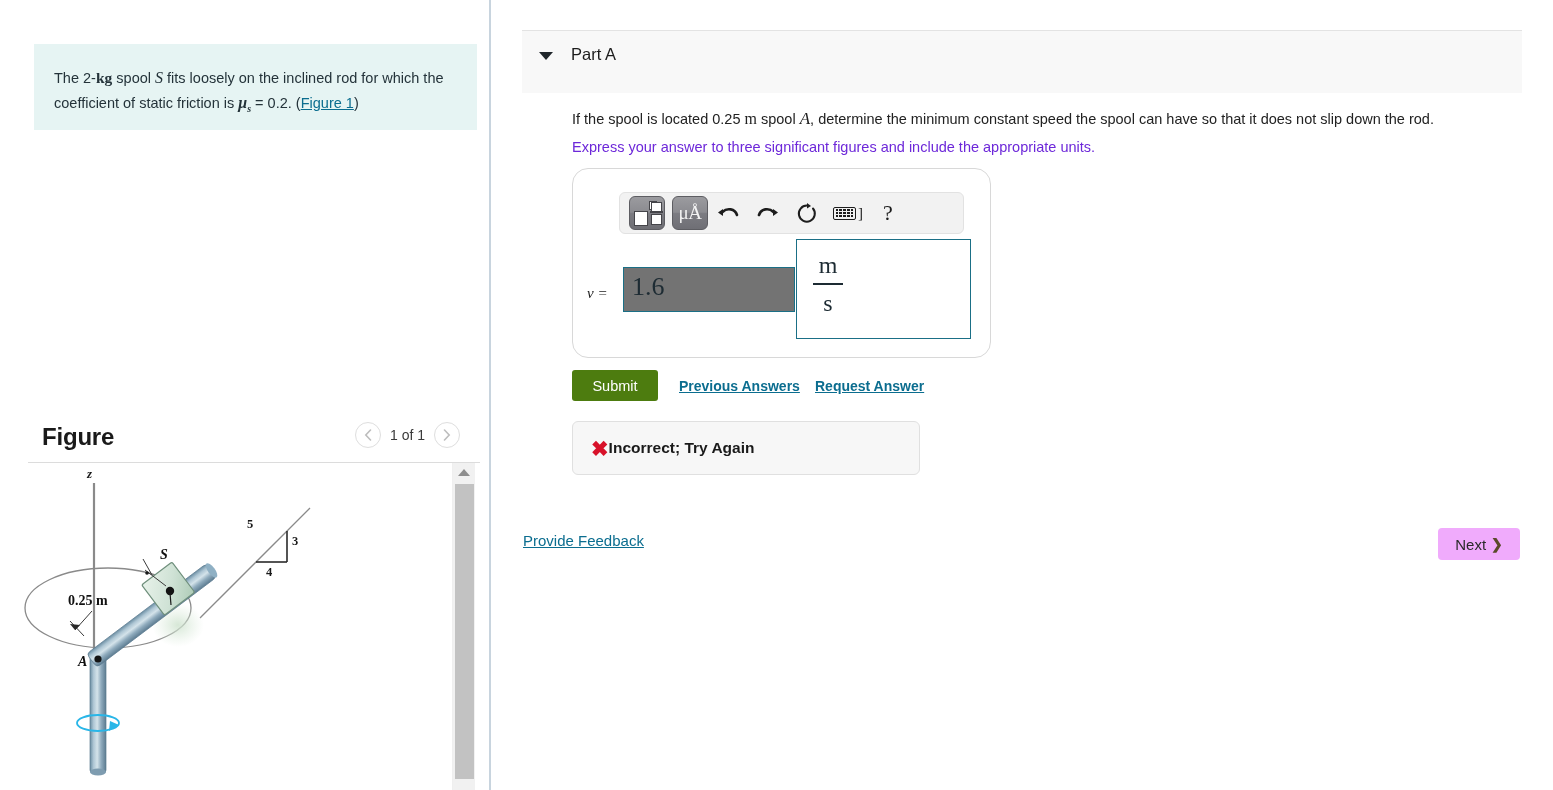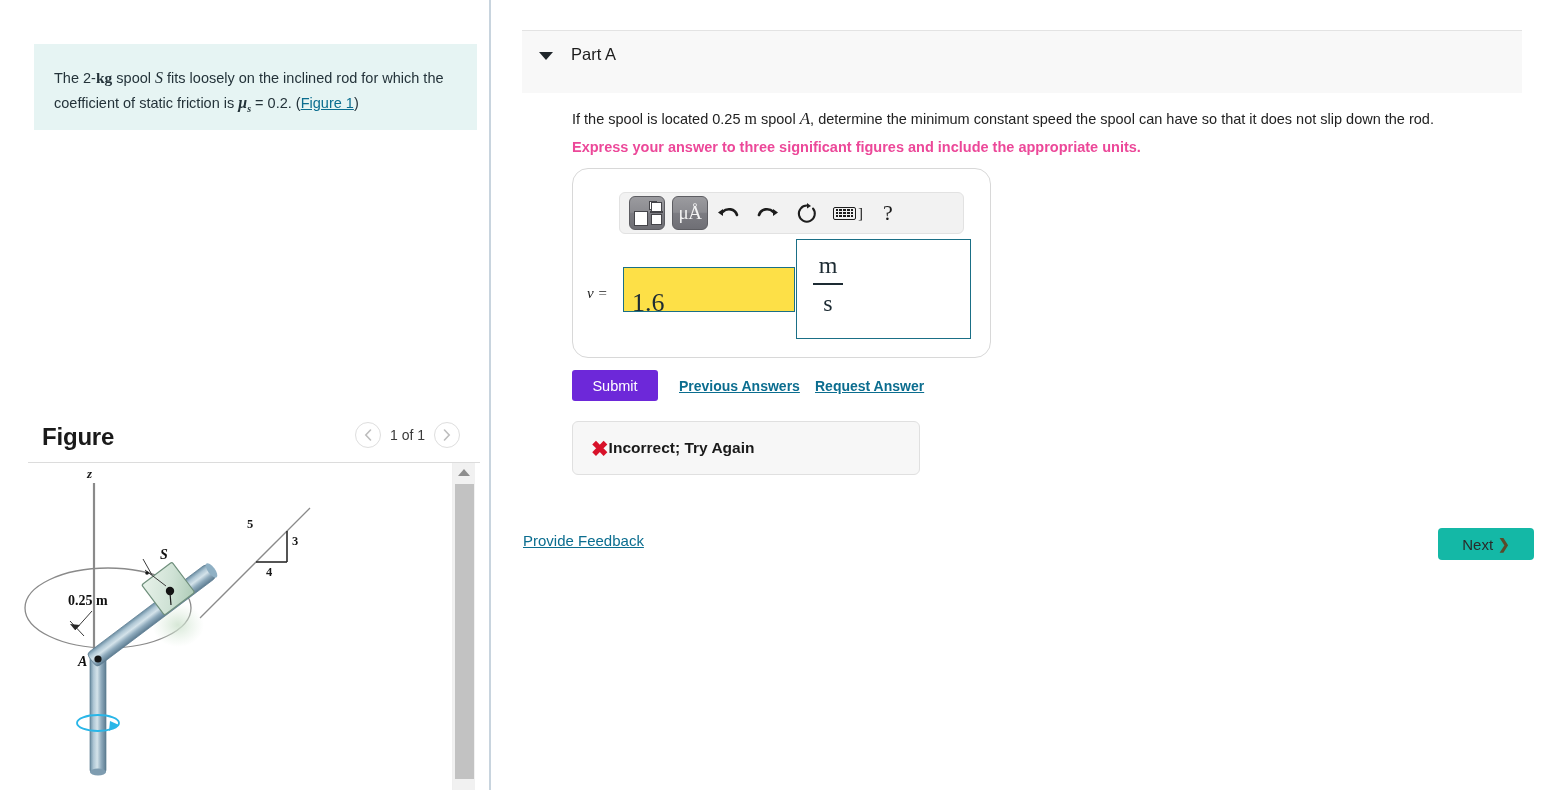--- a/index.html
+++ b/index.html
@@ -231,22 +231,22 @@
     font-family: "Liberation Serif", serif;
     font-style: italic;
     font-size: 17px;
   }
   .express-text {
     position: absolute;
     left: 81px;
     top: 139px;
     width: 970px;
     font-size: 14.5px;
-    font-weight: bold;
-    color: #ec4899;
+    font-weight: normal;
+    color: #6d28d9;
   }
 
   
   .answer-card {
     position: absolute;
     left: 81px;
     top: 168px;
     width: 419px;
     height: 190px;
     border: 1px solid #d8d8d8;
@@ -352,26 +352,26 @@
     font-size: 15px;
     color: #1a1a1a;
   }
   .v-input {
     position: absolute;
     left: 50px;
     top: 26px;
     width: 172px;
     height: 45px;
     border: 1.5px solid #1a6f86;
-    background: #fde047;
+    background: #737373;
     box-sizing: border-box;
     font-family: "Liberation Serif", serif;
     font-size: 26px;
     color: #1d2b33;
-    padding: 20px 0 0 8px;
+    padding: 4px 0 0 8px;
     cursor: text;
   }
   .unit-box {
     position: absolute;
     left: 223px;
     top: -2px;
     width: 175px;
     height: 100px;
     border: 1.5px solid #1a6f86;
     background: #fff;
@@ -391,21 +391,21 @@
   .frac .num { display: block; line-height: 32px; }
   .frac .bar { display: block; height: 1.5px; background: #1d2b33; width: 30px; margin: 2px auto 2px; }
   .frac .den { display: block; line-height: 32px; }
 
   .submit-btn {
     position: absolute;
     left: 81px;
     top: 370px;
     width: 86px;
     height: 31px;
-    background: #6d28d9;
+    background: #4d7c0f;
     color: #fff;
     border: none;
     border-radius: 3px;
     font-size: 14.5px;
     font-family: "Liberation Sans", sans-serif;
     cursor: pointer;
   }
   .ans-link {
     position: absolute;
     top: 378px;
@@ -450,23 +450,23 @@
     top: 532px;
     font-size: 15px;
     color: #0b6d8f;
     text-decoration: underline;
     cursor: pointer;
   }
   .next-btn {
     position: absolute;
     left: 947px;
     top: 528px;
-    width: 96px;
+    width: 82px;
     height: 32px;
-    background: #14b8a6;
+    background: #f0abfc;
     border: none;
     border-radius: 4px;
     font-size: 15px;
     color: #2a2a2a;
     font-family: "Liberation Sans", sans-serif;
     cursor: pointer;
     display: flex;
     align-items: center;
     justify-content: center;
     gap: 5px;

